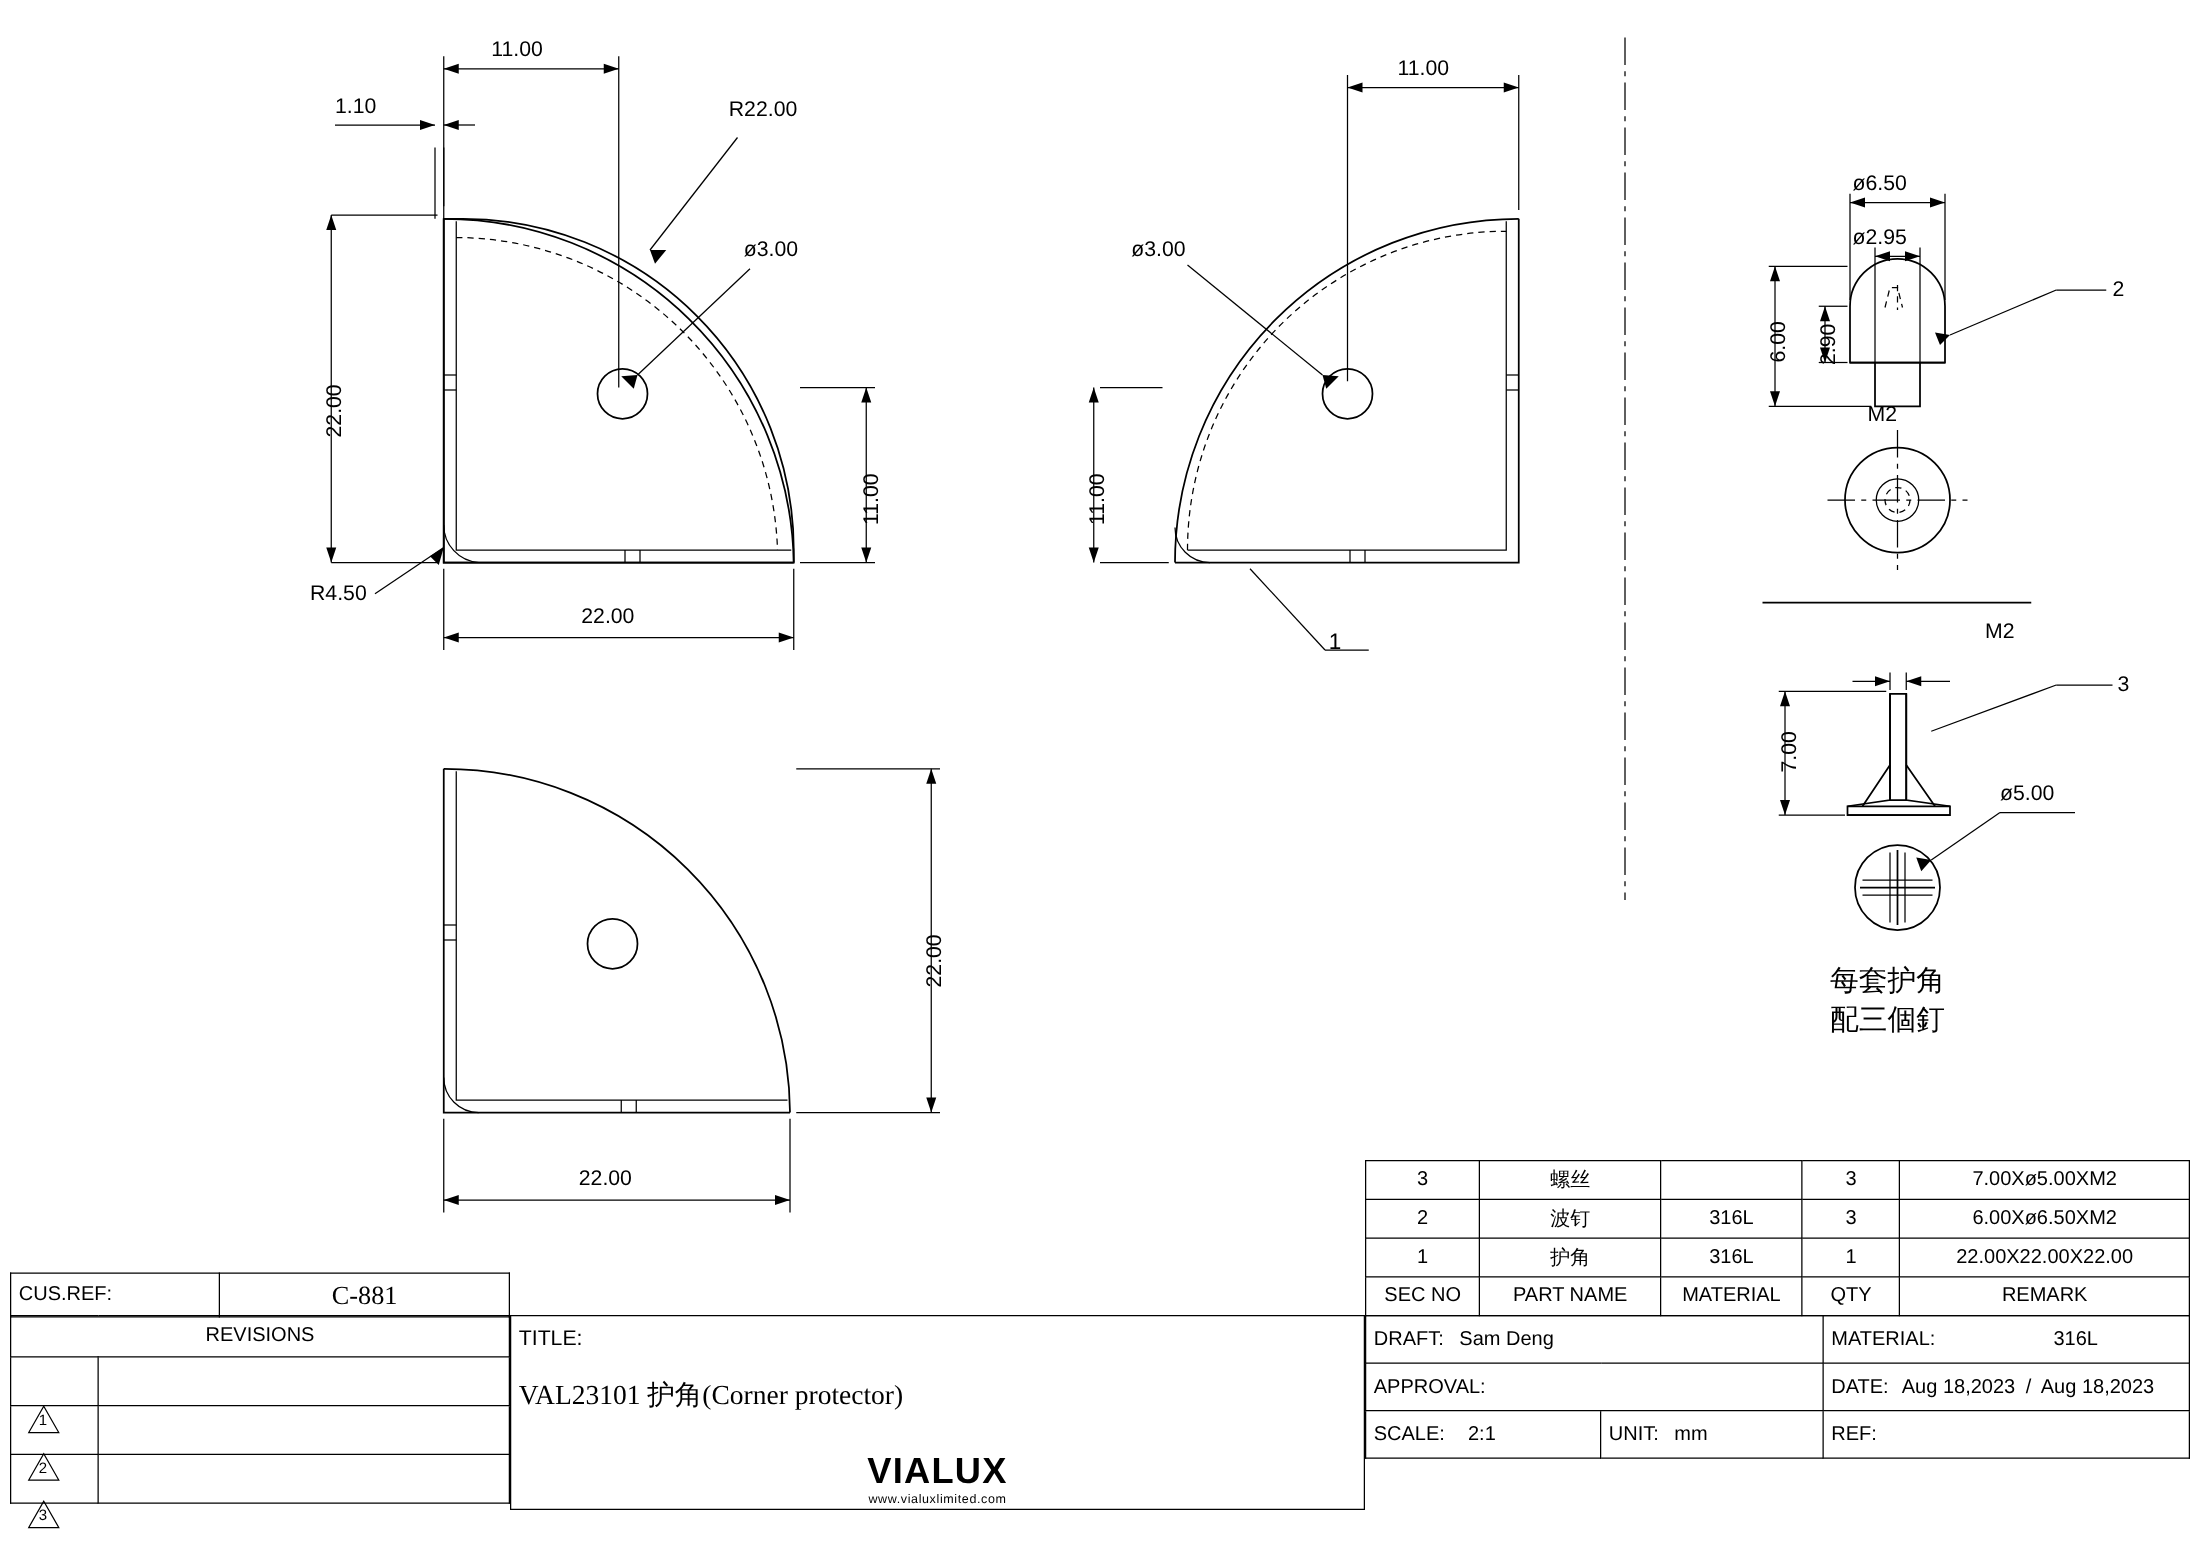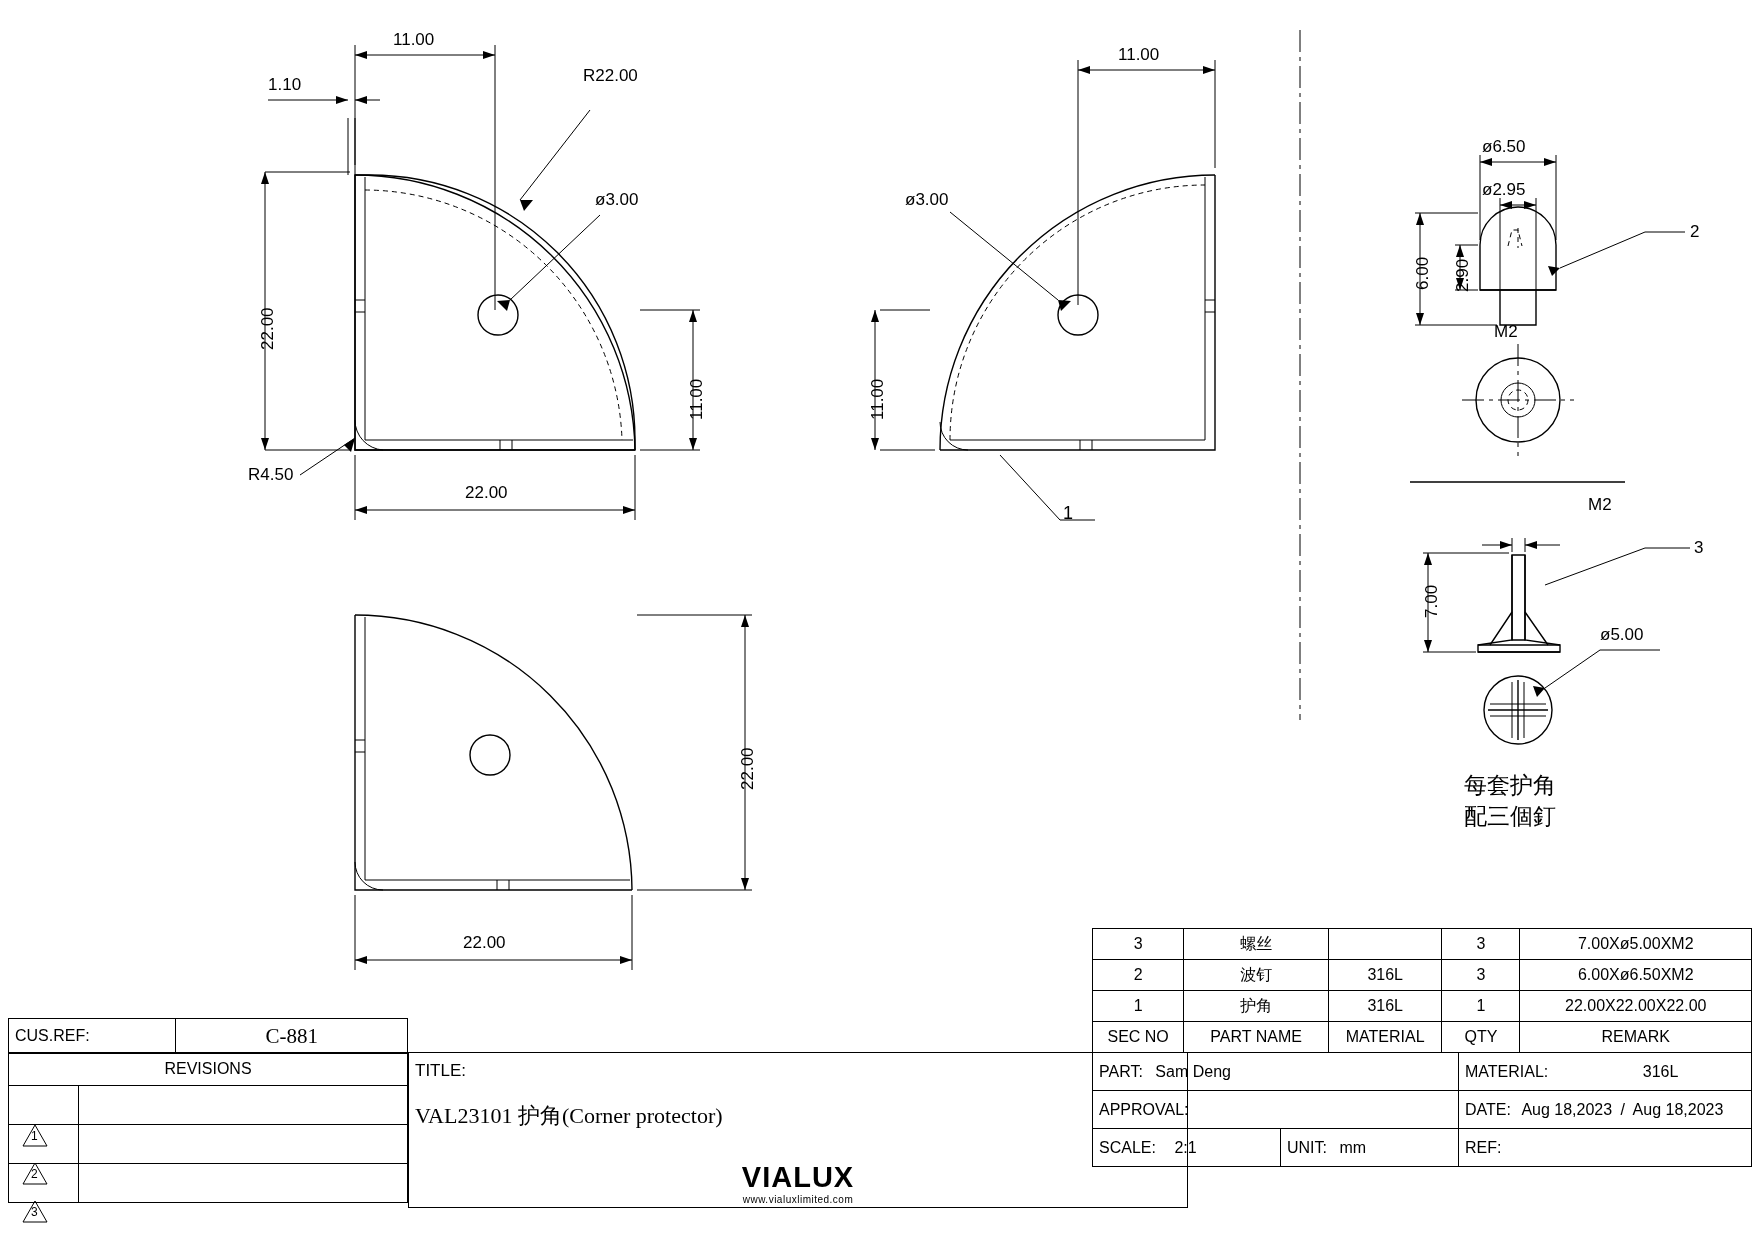--- a/index.html
+++ b/index.html
@@ -249,21 +249,21 @@
 
     <g>
       <polygon class="ln thin" points="35,1125 47,1146 23,1146" fill="none"></polygon>
       <polygon class="ln thin" points="35,1163 47,1184 23,1184" fill="none"></polygon>
       <polygon class="ln thin" points="35,1201 47,1222 23,1222" fill="none"></polygon>
     </g>
   </svg>
 
   <div class="dim" style="left:393px;top:30px;">11.00</div>
   <div class="dim" style="left:268px;top:75px;">1.10</div>
-  <div class="dim" style="left:583px;top:66px;text-align:center;">R22.00</div>
+  <div class="dim" style="left:583px;top:78px;text-align:center;">R22.00</div>
   <div class="dim" style="left:595px;top:190px;">ø3.00</div>
   <div class="dim v" style="left:258px;top:350px;transform:rotate(-90deg);">22.00</div>
   <div class="dim v" style="left:687px;top:420px;transform:rotate(-90deg);">11.00</div>
   <div class="dim" style="left:465px;top:483px;">22.00</div>
   <div class="dim" style="left:248px;top:465px;">R4.50</div>
 
   <div class="dim" style="left:1118px;top:45px;">11.00</div>
   <div class="dim" style="left:905px;top:190px;">ø3.00</div>
   <div class="dim v" style="left:868px;top:420px;transform:rotate(-90deg);">11.00</div>
   <div class="dim" style="left:1063px;top:503px;font-size:18px;">1</div>
@@ -346,40 +346,40 @@
     <tr>
       <td style="height:38px;"></td>
       <td></td>
     </tr>
   </tbody>
     </table>
   <div class="dim" style="left:31px;top:1129px;font-size:12px;">1</div>
   <div class="dim" style="left:31px;top:1167px;font-size:12px;">2</div>
   <div class="dim" style="left:31px;top:1205px;font-size:12px;">3</div>
 
-  <table class="tbl" style="left:408px;top:1052px;width:780px;">
+  <table class="tbl" style="left:408px;top:1052px;width:684px;">
     <tbody>
         <tr>
       <td style="height:146px;vertical-align:top;padding-top:8px;">
         <div style="font-size:17px;">TITLE:</div>
         <div class="boldtxt cjk" style="text-align:left;margin-top:20px;">VAL23101  护角(Corner protector)</div>
         <div style="text-align:center;margin-top:30px;">
           <div class="logo">VIALUX</div>
           <div class="logosub">www.vialuxlimited.com</div>
         </div>
       </td>
     </tr>
   </tbody>
     </table>
 
   <table class="tbl" style="left:1092px;top:1052px;width:660px;">
     <tbody>
         <tr>
       <td colspan="2" style="width:340px;height:37px;">
-        <span>PART:</span>
+        <span>DRAFT:</span>
         <span style="margin-left:8px;">Sam  Deng</span>
       </td>
       <td colspan="2" style="width:320px;">
         <span>MATERIAL:</span>
         <span style="margin-left:90px;">316L</span>
       </td>
     </tr>
     <tr>
       <td colspan="2" style="height:37px;">
         <span>APPROVAL:</span>

